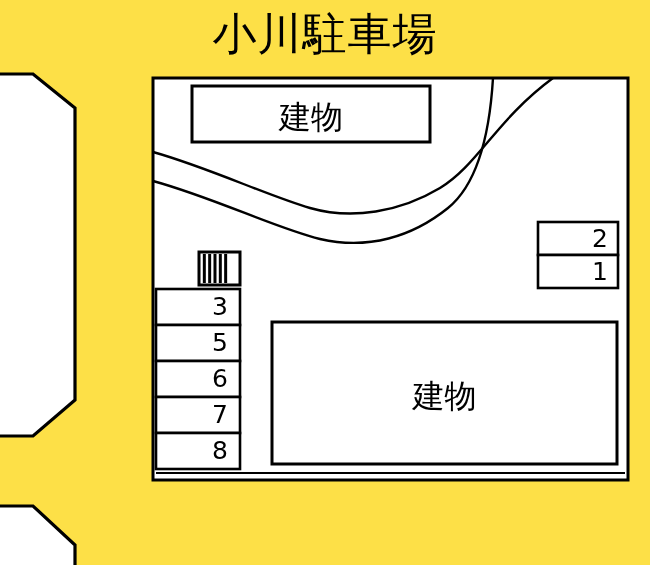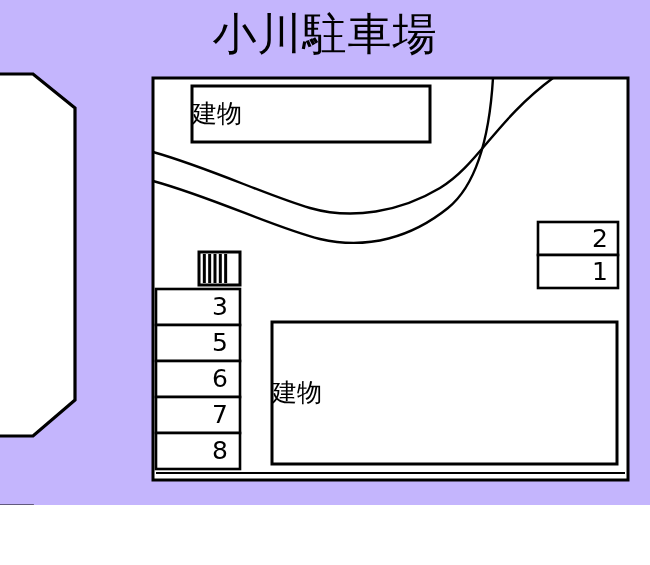--- a/index.html
+++ b/index.html
@@ -6,22 +6,22 @@
     margin: 0;
     padding: 0;
     background: #ffffff;
   }
   body {
     font-family: "DejaVu Sans", "Liberation Sans", sans-serif;
   }
   #stage {
     position: relative;
     width: 650px;
-    height: 505px;
-    background: #c4b5fd;
+    height: 565px;
+    background: #fde047;
     overflow: hidden;
   }
   #map-title {
     position: absolute;
     left: 0;
     top: 6px;
     width: 650px;
     text-align: center;
     font-size: 44px;
     line-height: 56px;
@@ -40,23 +40,23 @@
     position: absolute;
     color: #000000;
     font-size: 25px;
     line-height: 1;
     text-align: right;
     white-space: nowrap;
   }
   .building-label {
     position: absolute;
     color: #000000;
-    font-size: 25px;
+    font-size: 32px;
     line-height: 1;
-    text-align: left;
+    text-align: center;
     white-space: nowrap;
   }
 </style>
 </head>
 <body>
 
 <div id="stage">
 
   <div id="map-title">小川駐車場</div>
 

